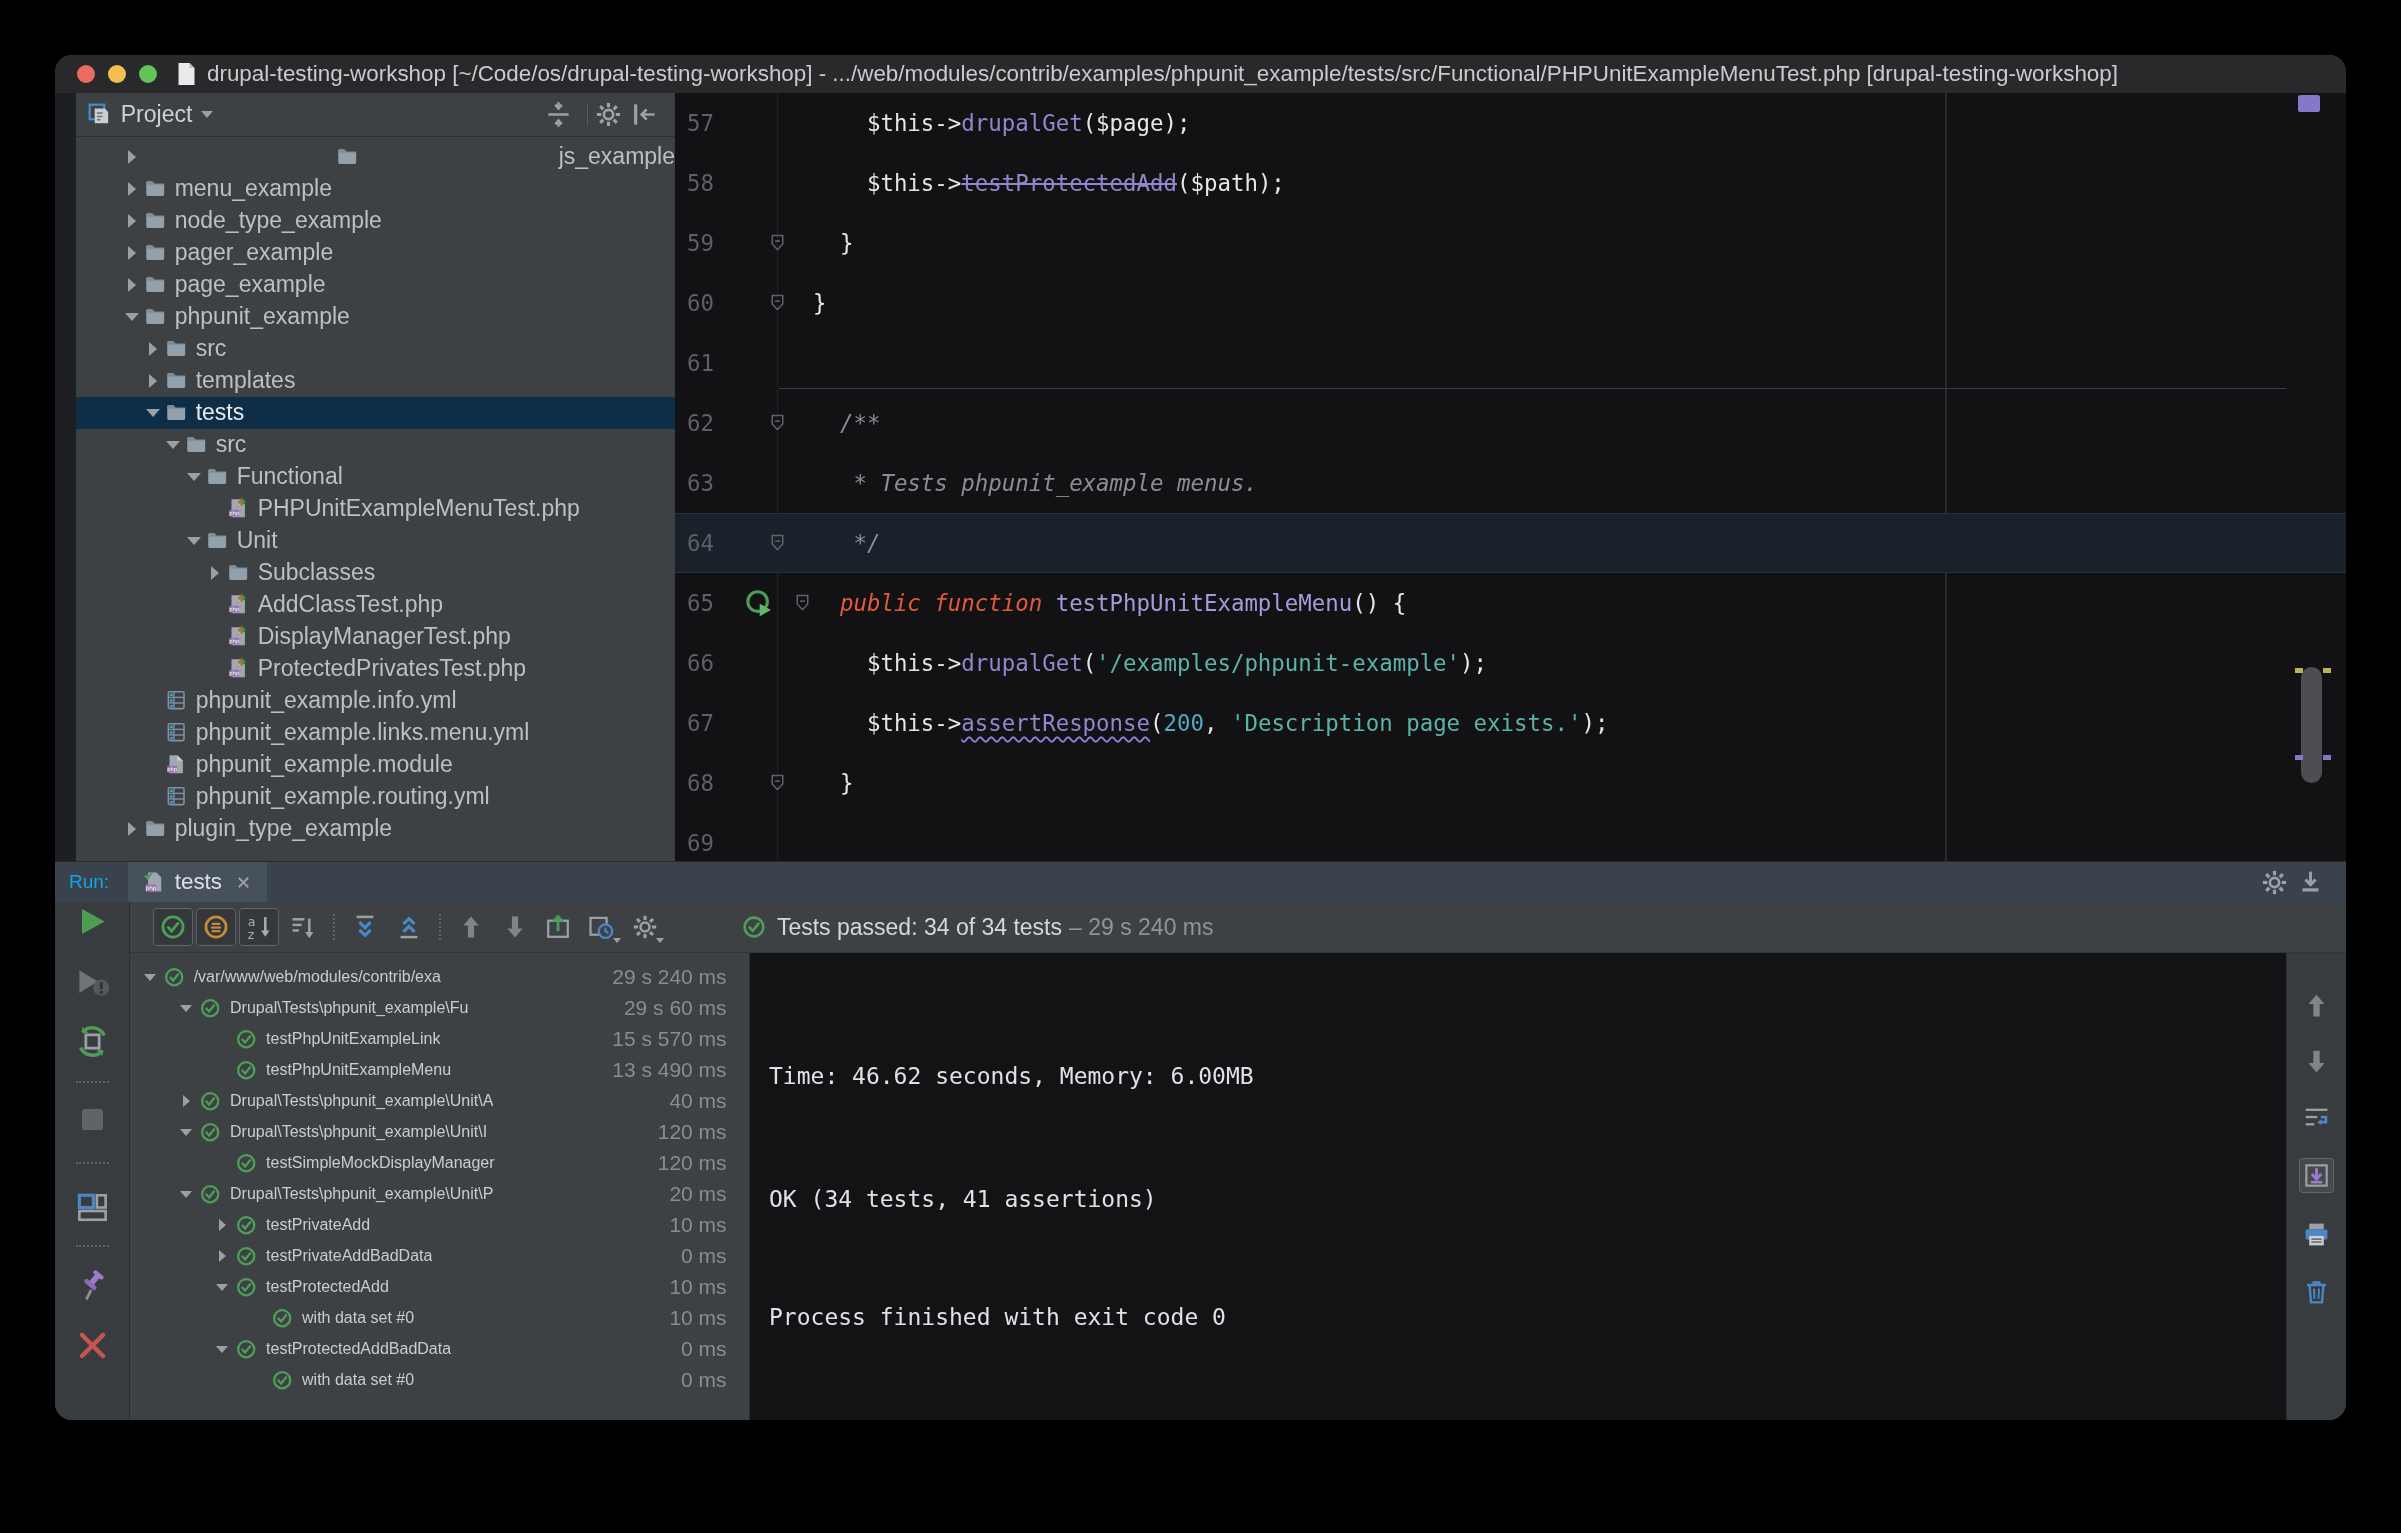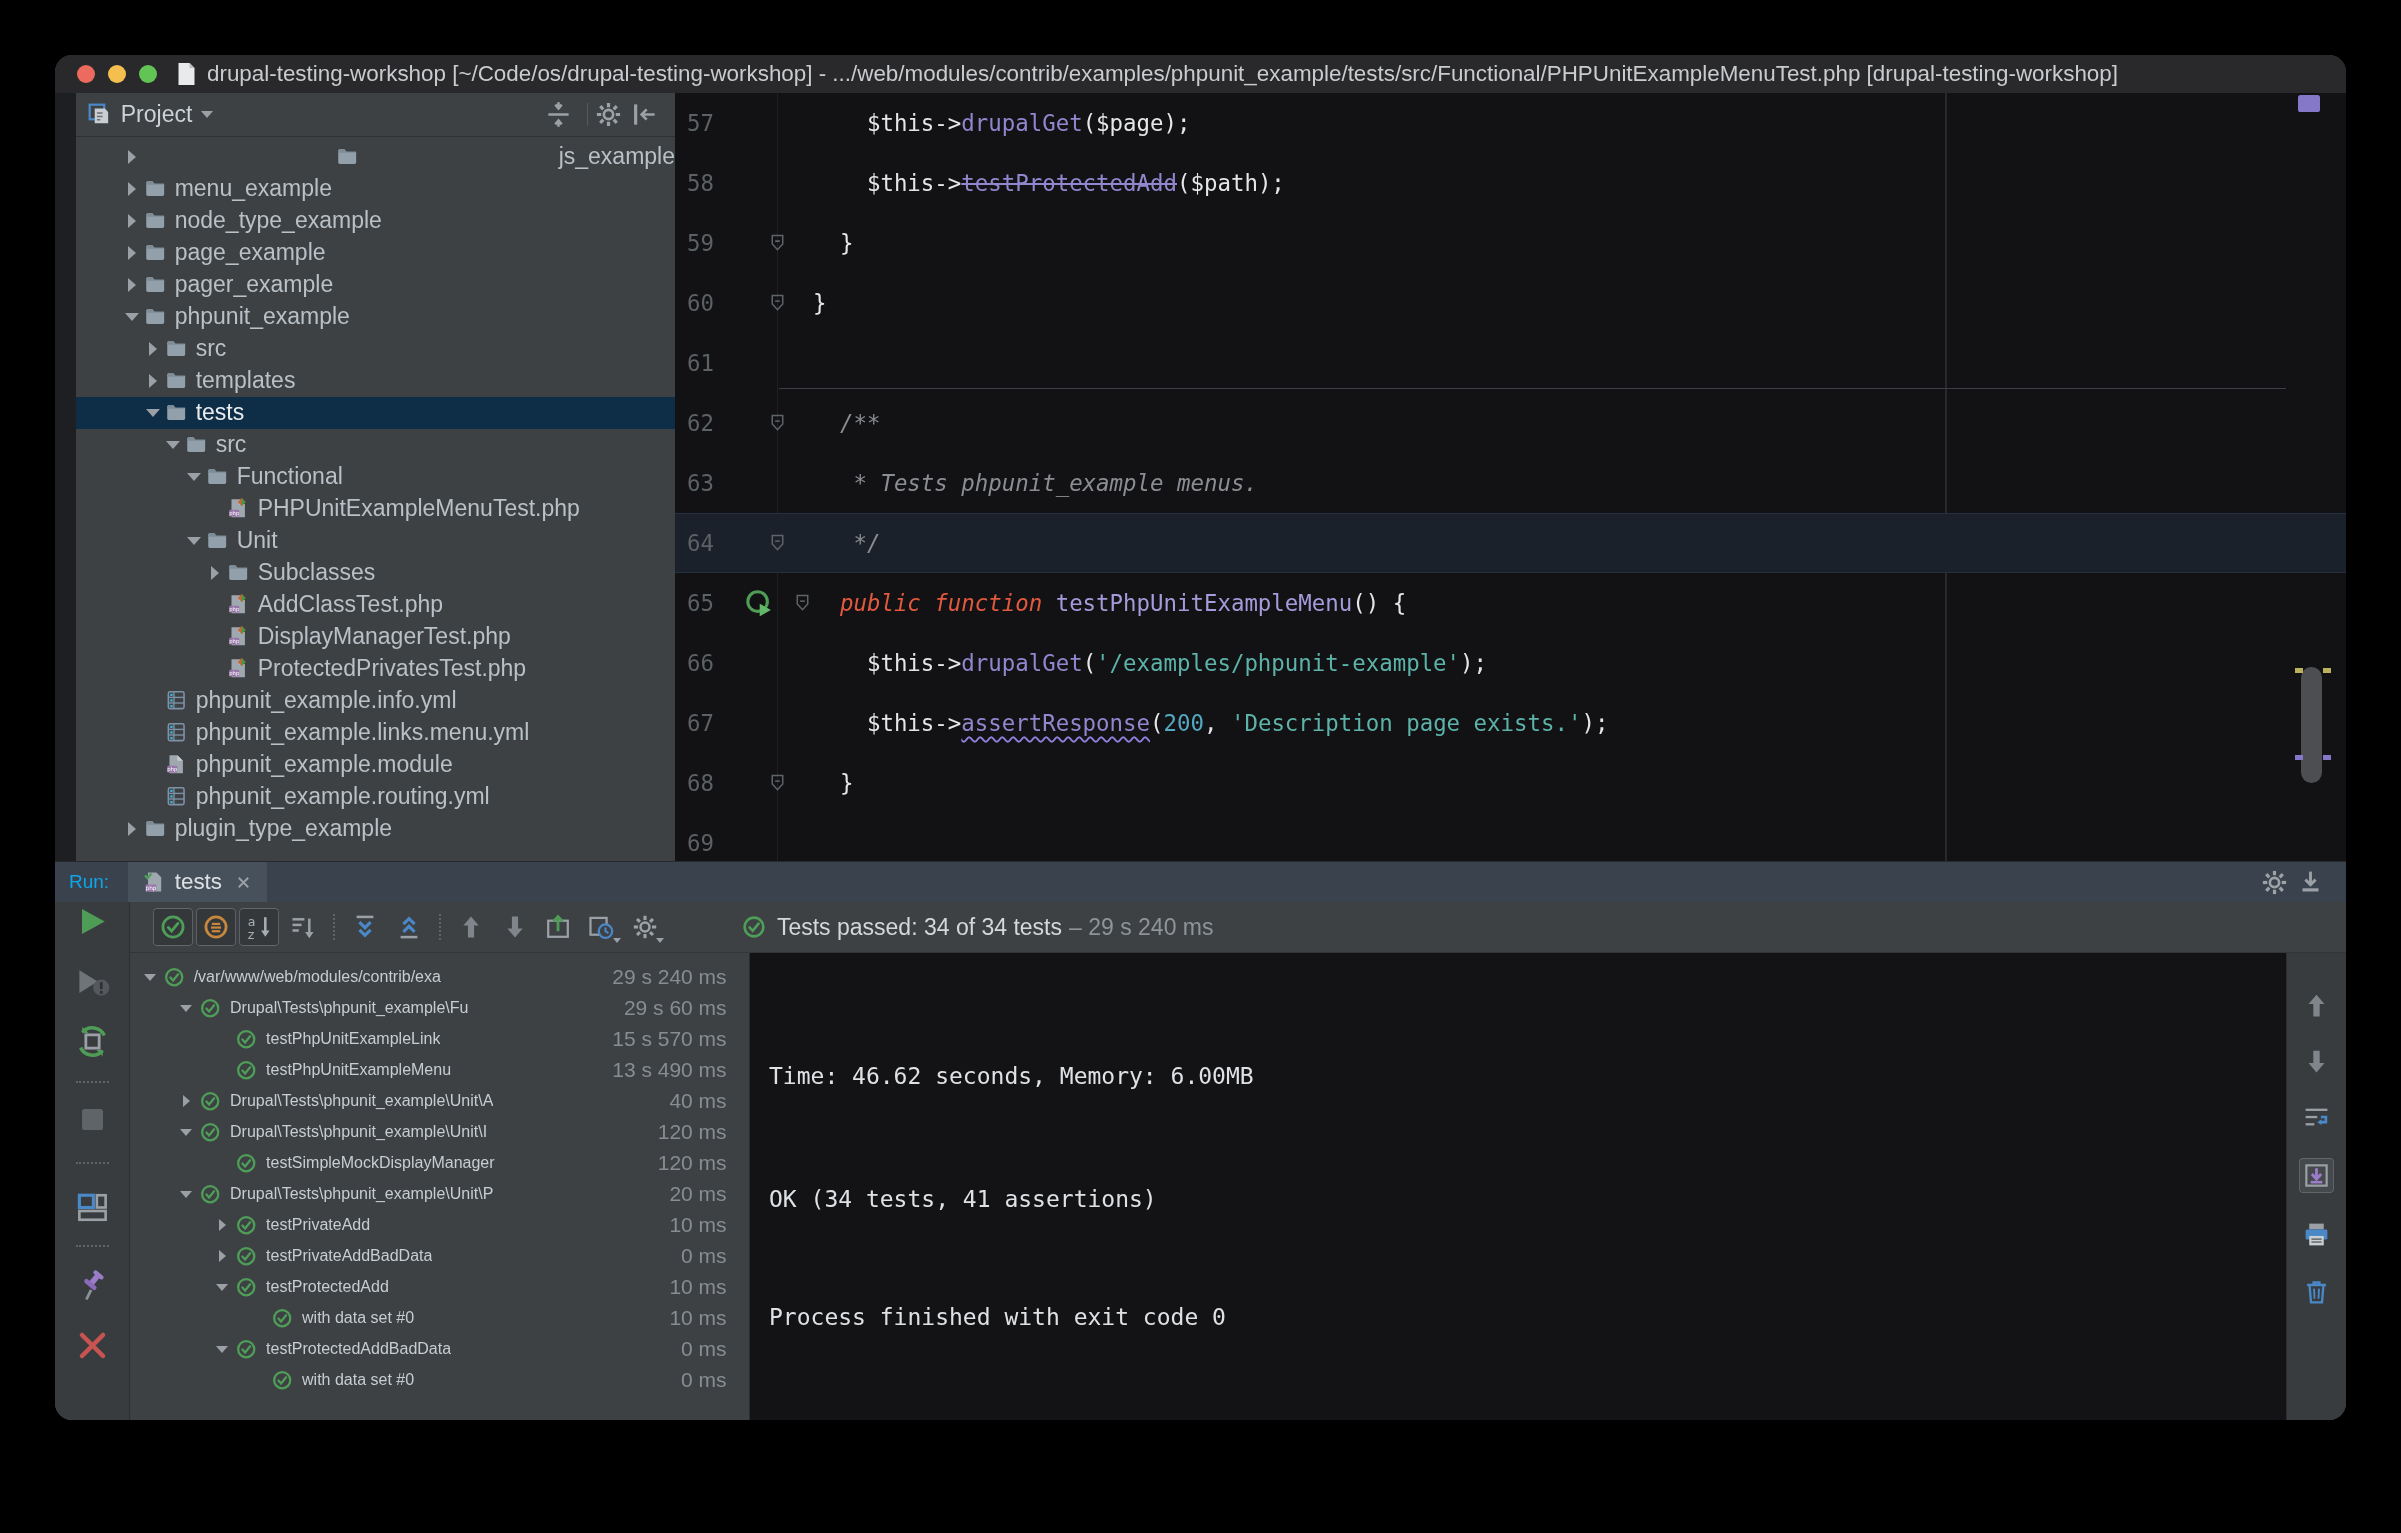--- a/index.html
+++ b/index.html
@@ -208,33 +208,33 @@
             <div class="prow" style="padding-left: 45px;">
               <span class="abox">
                 <span class="tri-c"></span>
               </span>
               <span class="ibox">
                 <svg viewBox="0 0 20 20">
                   <path d="M2 5.2c0-.7.6-1.3 1.3-1.3h4.2l1.8 2.1H18v9.7c0 .7-.6 1.3-1.3 1.3H3.3c-.7 0-1.3-.6-1.3-1.3z" fill="#91A0AB"></path>
                   <path d="M2 5.2V7h16v-1H9.3L7.5 3.9H3.3C2.6 3.9 2 4.5 2 5.2z" fill="#7D8C97"></path>
                 </svg>
               </span>
+              <span class="lbl">pager_example</span>
+            </div>
+            <div class="prow" style="padding-left: 45px;">
+              <span class="abox">
+                <span class="tri-c"></span>
+              </span>
+              <span class="ibox">
+                <svg viewBox="0 0 20 20">
+                  <path d="M2 5.2c0-.7.6-1.3 1.3-1.3h4.2l1.8 2.1H18v9.7c0 .7-.6 1.3-1.3 1.3H3.3c-.7 0-1.3-.6-1.3-1.3z" fill="#91A0AB"></path>
+                  <path d="M2 5.2V7h16v-1H9.3L7.5 3.9H3.3C2.6 3.9 2 4.5 2 5.2z" fill="#7D8C97"></path>
+                </svg>
+              </span>
               <span class="lbl">page_example</span>
-            </div>
-            <div class="prow" style="padding-left: 45px;">
-              <span class="abox">
-                <span class="tri-c"></span>
-              </span>
-              <span class="ibox">
-                <svg viewBox="0 0 20 20">
-                  <path d="M2 5.2c0-.7.6-1.3 1.3-1.3h4.2l1.8 2.1H18v9.7c0 .7-.6 1.3-1.3 1.3H3.3c-.7 0-1.3-.6-1.3-1.3z" fill="#91A0AB"></path>
-                  <path d="M2 5.2V7h16v-1H9.3L7.5 3.9H3.3C2.6 3.9 2 4.5 2 5.2z" fill="#7D8C97"></path>
-                </svg>
-              </span>
-              <span class="lbl">pager_example</span>
             </div>
             <div class="prow" style="padding-left: 45px;">
               <span class="abox">
                 <span class="tri-e"></span>
               </span>
               <span class="ibox">
                 <svg viewBox="0 0 20 20">
                   <path d="M2 5.2c0-.7.6-1.3 1.3-1.3h4.2l1.8 2.1H18v9.7c0 .7-.6 1.3-1.3 1.3H3.3c-.7 0-1.3-.6-1.3-1.3z" fill="#91A0AB"></path>
                   <path d="M2 5.2V7h16v-1H9.3L7.5 3.9H3.3C2.6 3.9 2 4.5 2 5.2z" fill="#7D8C97"></path>
                 </svg>

